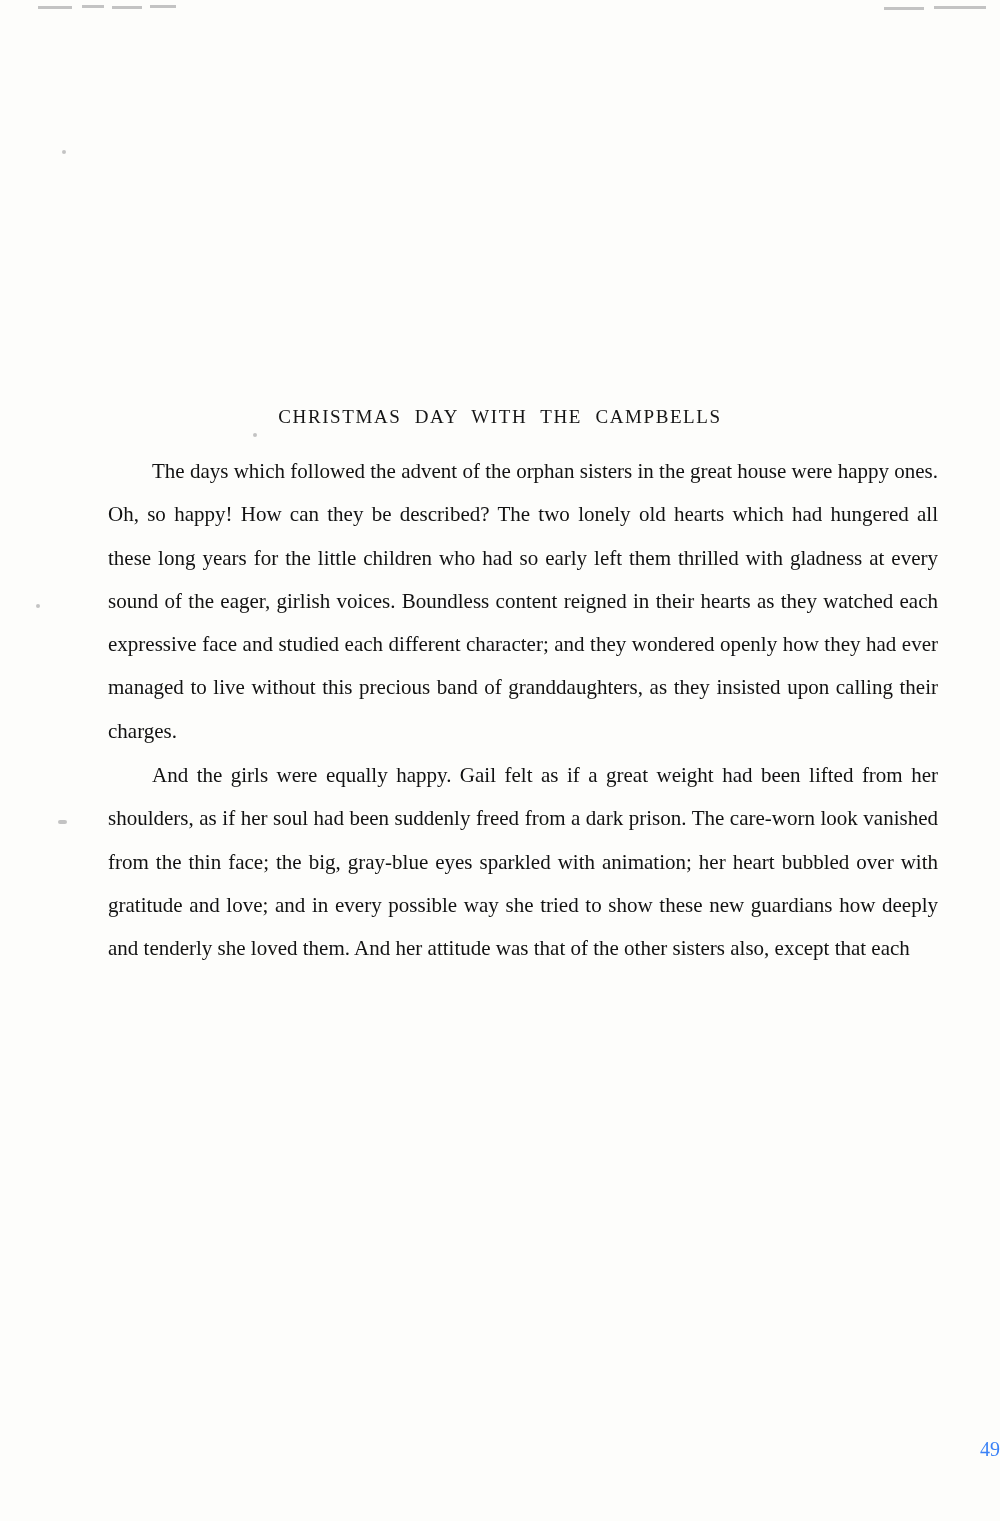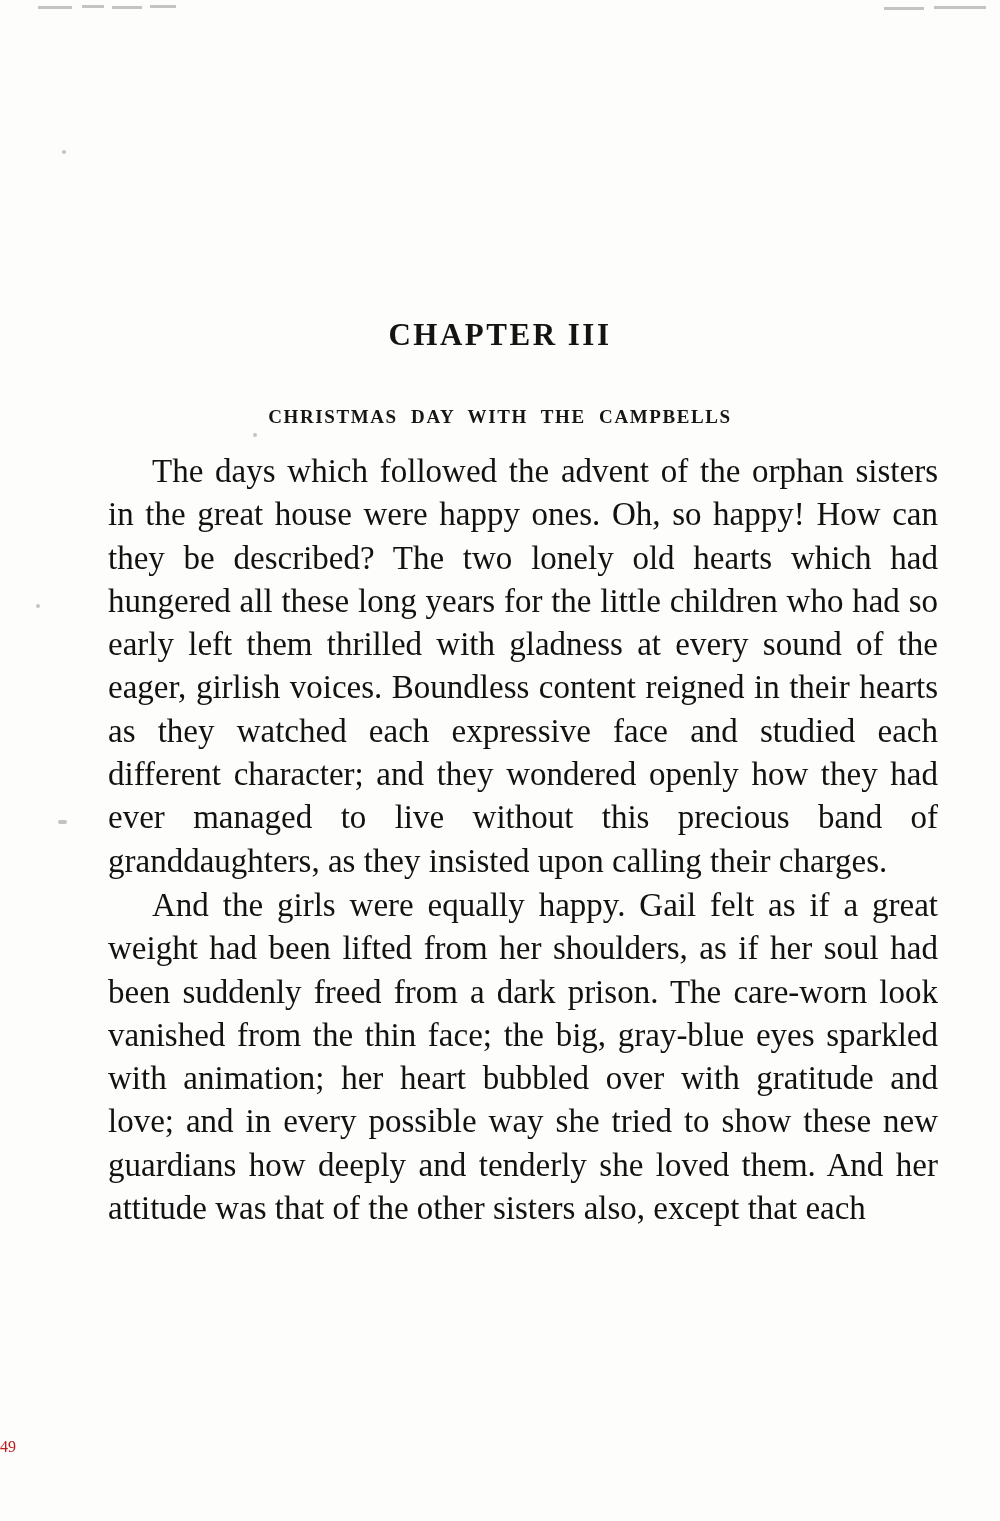--- a/index.html
+++ b/index.html
@@ -52,75 +52,74 @@
     color: #141414;
   }
 
   .chapter-subtitle {
     position: absolute;
     left: 0;
     right: 0;
     top: 390px;
     text-align: center;
     font-family: "Liberation Serif", serif;
-    font-weight: bold;
+    font-weight: normal;
     font-size: 19px;
     letter-spacing: 1.6px;
     word-spacing: 7px;
     color: #161616;
   }
 
   .body-text {
     position: absolute;
     left: 108px;
     top: 450px;
     width: 830px;
     font-family: "Liberation Serif", serif;
-    font-size: 33px;
+    font-size: 21px;
     line-height: 43.3px;
     text-align: justify;
     text-justify: inter-word;
     color: #121212;
   }
   .body-text p {
     margin: 0;
     text-indent: 44px;
   }
   .body-text p + p {
     margin-top: 1px;
   }
 
   .folio {
     position: absolute;
     left: 0;
     right: 0;
     top: 1438px;
-    text-align: left;
+    text-align: right;
     font-family: "Liberation Serif", serif;
-    font-size: 16px;
-    color: #b91c1c;
+    font-size: 20px;
+    color: #3b82f6;
   }
 </style>
 </head>
 <body>
 
 <div class="page">
 
   <div class="scan-mark m1"></div>
   <div class="scan-mark m2"></div>
   <div class="scan-mark m3"></div>
   <div class="scan-mark m4"></div>
   <div class="scan-mark m5"></div>
   <div class="scan-mark m6"></div>
   <div class="scan-mark m7"></div>
   <div class="scan-mark m8"></div>
   <div class="scan-mark m9"></div>
   <div class="scan-mark m10"></div>
 
-  <h1 class="chapter-title">CHAPTER III</h1>
 
   <h2 class="chapter-subtitle">CHRISTMAS DAY WITH THE CAMPBELLS</h2>
 
   <div class="body-text">
     <p>The days which followed the advent of the orphan sisters in the great house were happy ones.  Oh, so happy!  How can they be described?  The two lonely old hearts which had hungered all these long years for the little children who had so early left them thrilled with gladness at every sound of the eager, girlish voices.  Boundless content reigned in their hearts as they watched each expressive face and studied each different character; and they wondered openly how they had ever managed to live without this precious band of granddaughters, as they insisted upon calling their charges.</p>
     <p>And the girls were equally happy.  Gail felt as if a great weight had been lifted from her shoulders, as if her soul had been suddenly freed from a dark prison.  The care-worn look vanished from the thin face; the big, gray-blue eyes sparkled with animation; her heart bubbled over with gratitude and love; and in every possible way she tried to show these new guardians how deeply and tenderly she loved them.  And her attitude was that of the other sisters also, except that each</p>
   </div>
 
   <div class="folio">49</div>
 

